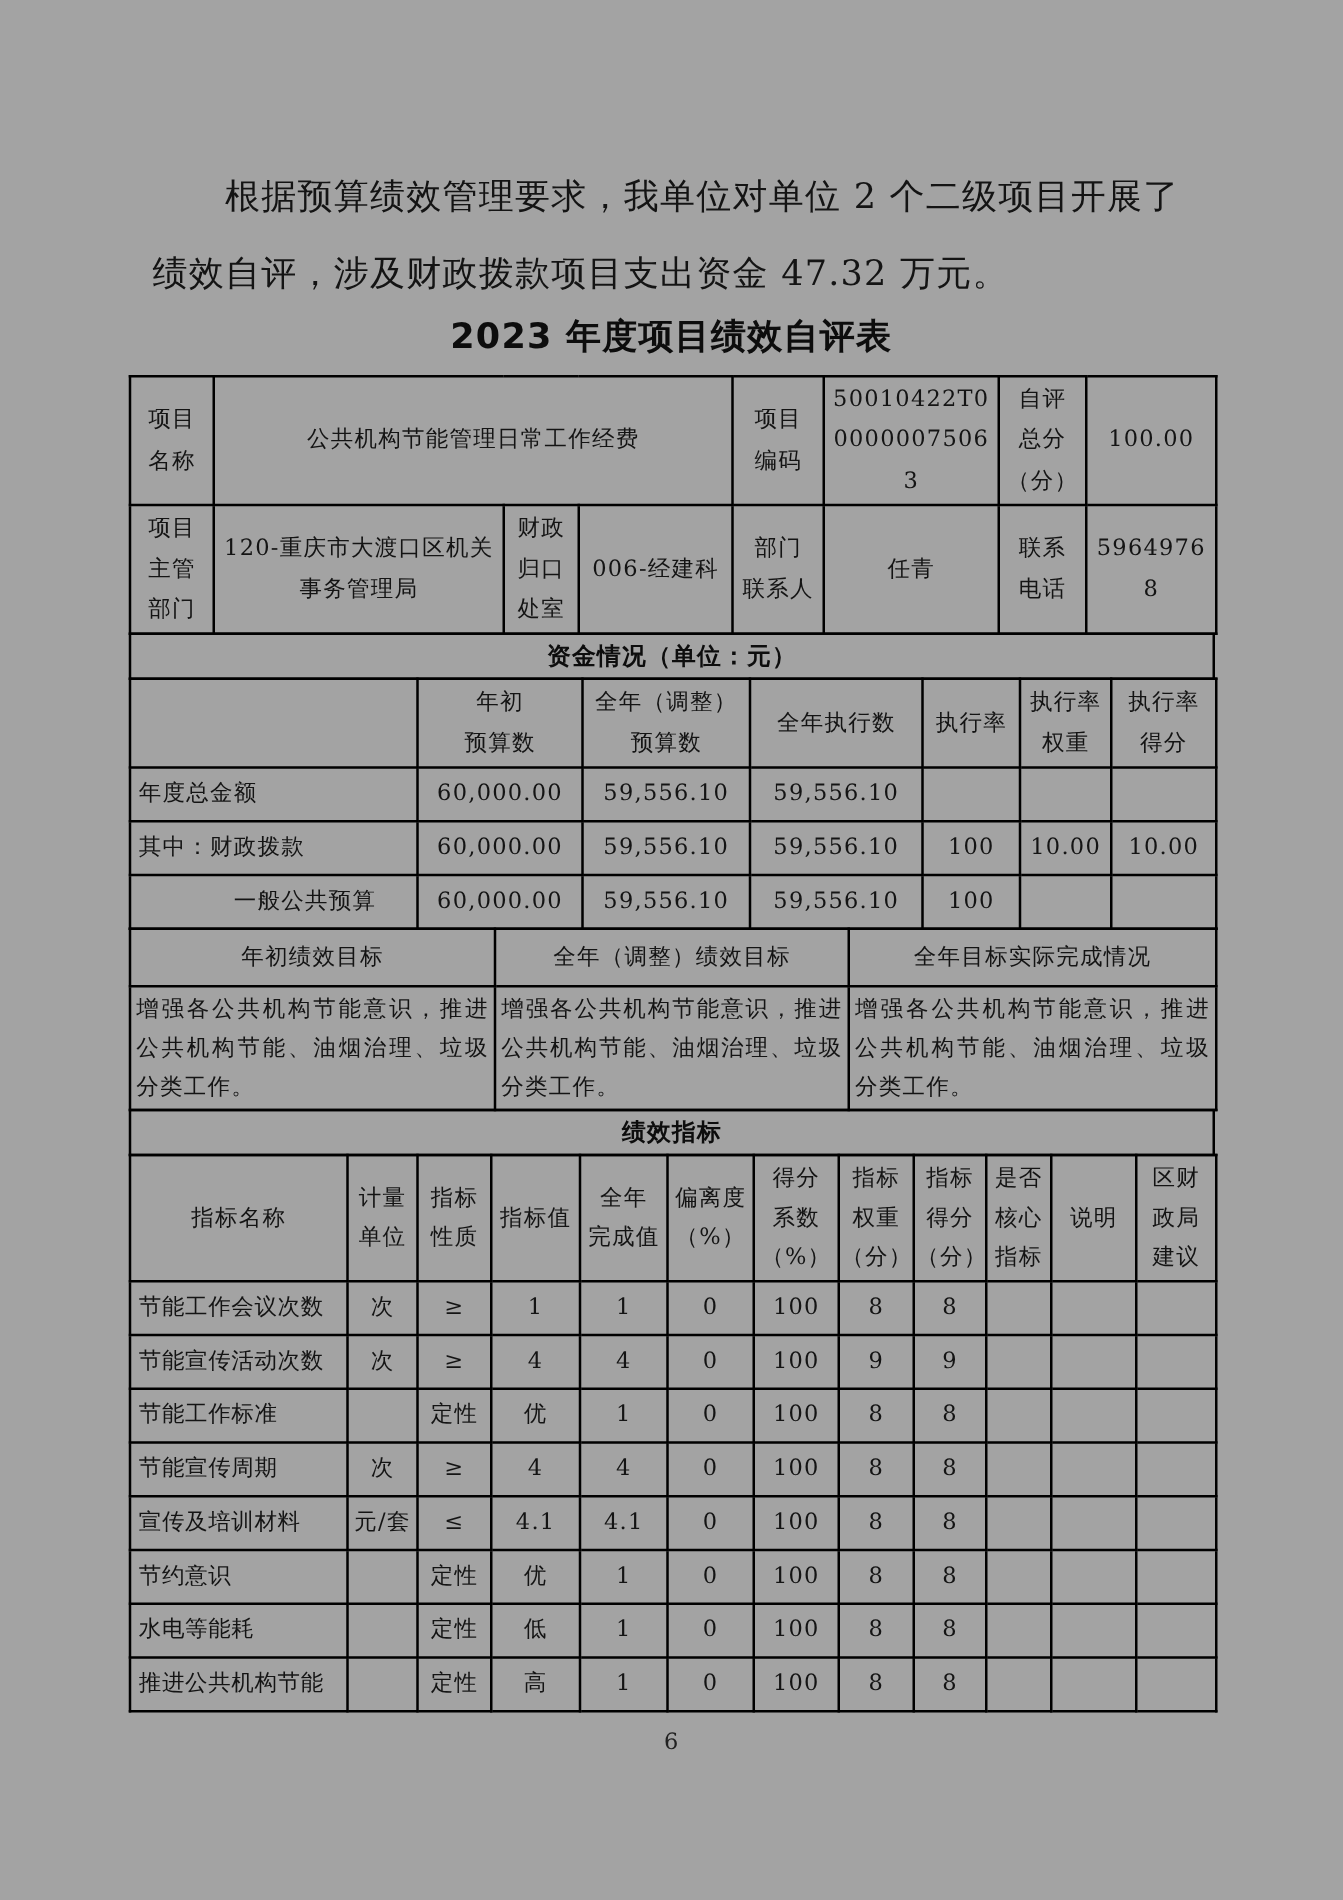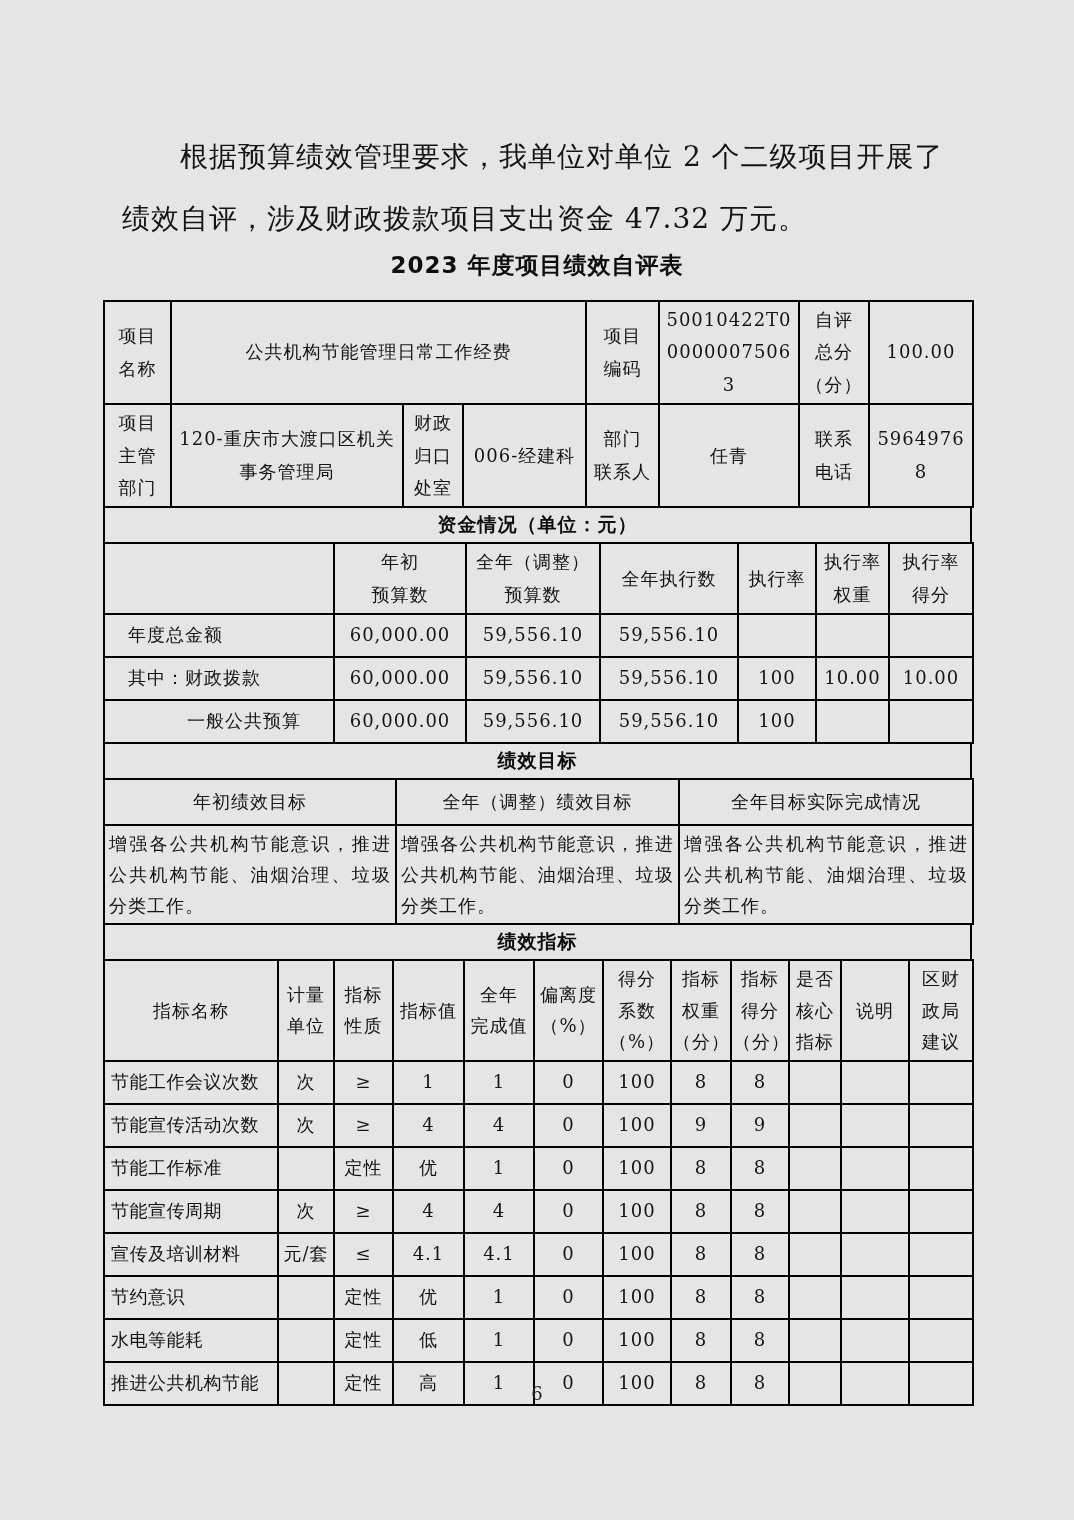--- a/index.html
+++ b/index.html
@@ -1,21 +1,21 @@
 <!DOCTYPE html>
 <html><head>
 <meta charset="utf-8">
 <style>
   * { margin: 0; padding: 0; box-sizing: border-box; }
   html, body { background: #ffffff; }
   .page {
     position: relative;
     width: 1074px;
     height: 1520px;
-    background: #e5e5e5;
+    background: #a3a3a3;
     color: #111;
     font-family: "DejaVu Serif", "Liberation Serif", serif;
     overflow: hidden;
   }
   
   .intro {
     position: absolute;
     top: 126px;
     left: 122px;
     width: 850px;
@@ -27,21 +27,21 @@
   .intro .line1 { padding-left: 58px; }
   
   .doc-title {
     position: absolute;
     top: 250px;
     left: 0;
     width: 100%;
     text-align: center;
     font-family: "DejaVu Sans", "Liberation Sans", sans-serif;
     font-weight: bold;
-    font-size: 23px;
+    font-size: 28px;
     letter-spacing: 1px;
     color: #0d0d0d;
   }
   
   .table-stack {
     position: absolute;
     top: 300px;
     left: 103px;
     width: 869px;
   }
@@ -73,21 +73,21 @@
     letter-spacing: 1px;
     text-align: center;
     padding: 4px 0;
     color: #0d0d0d;
   }
   
   #info-table tr:nth-child(1) { height: 85px; }
   #info-table tr:nth-child(2) { height: 90px; }
   #funds-table thead tr { height: 68px; }
   #funds-table tbody tr { height: 43px; }
-  #funds-table tbody td:first-child { text-align: left; padding-left: 23px; }
+  #funds-table tbody td:first-child { text-align: left; padding-left: 6px; }
   #funds-table tbody tr:nth-child(2) td:first-child { }
   #funds-table tbody tr:nth-child(3) td:first-child { padding-left: 82px; }
   #goals-table thead tr { height: 46px; }
   #goals-table tbody tr { height: 88px; }
   #goals-table tbody td {
     vertical-align: top;
     text-align: justify;
     text-justify: inter-character;
     line-height: 31px;
     padding: 2px 4px;
@@ -213,21 +213,20 @@
             <td>60,000.00</td>
             <td>59,556.10</td>
             <td>59,556.10</td>
             <td>100</td>
             <td></td>
             <td></td>
           </tr>
         </tbody>
     </table>
 
-    <div class="section-bar">绩效目标</div>
     <table id="goals-table">
       <colgroup>
         <col style="width:292px">
           <col style="width:283px">
           <col style="width:294px">
       </colgroup>
       <thead>
         <tr>
           <td>年初绩效目标</td>
           <td>全年（调整）绩效目标</td>

